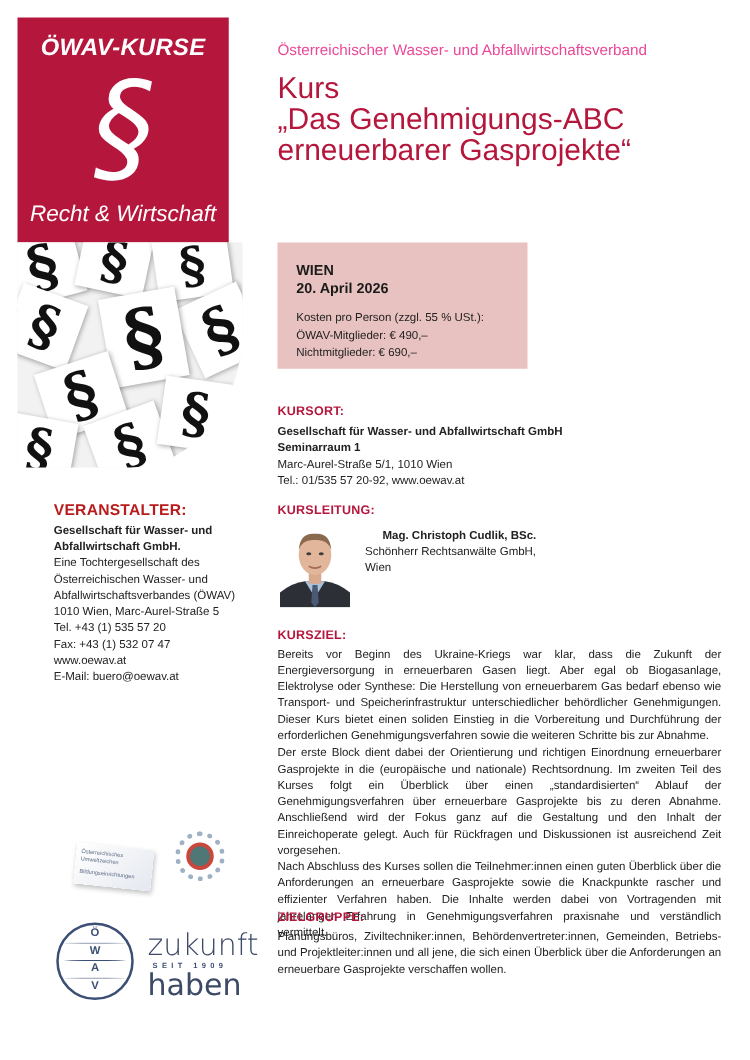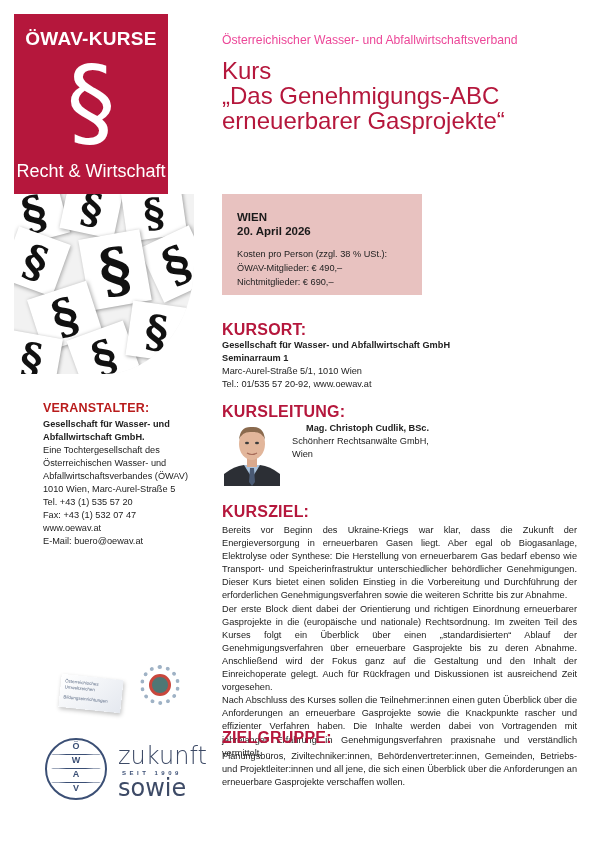--- a/index.html
+++ b/index.html
@@ -1,21 +1,21 @@
 <!DOCTYPE html>
 <html><head>
 <meta charset="utf-8">
 <style>
   html, body { margin: 0; padding: 0; background: #ffffff; }
   body { width: 600px; height: 848px; position: relative; overflow: hidden;
          font-family: "Liberation Sans", "DejaVu Sans", sans-serif; color: #222; }
 
   
-  .brand-box { position: absolute; left: 14px; top: 14px; width: 154px; height: 180px;
-               background: #b5173c; color: #fff; text-align: center; }
+  .brand-box { position: absolute; left: 14px; top: 14px; width: 169px; height: 180px;
+               background: #b5173c; color: #fff; text-align: center; font-style: italic; }
   .brand-top { position: absolute; top: 14px; left: 0; right: 0; font-weight: bold; font-size: 19px; letter-spacing: 0.3px; }
   .brand-sign { position: absolute; top: 38px; left: 0; right: 0; font-size: 98px; line-height: 100px; font-family: "DejaVu Sans", sans-serif; }
   .brand-bottom { position: absolute; bottom: 12px; left: 0; right: 0; font-size: 18px; }
 
   .photo-strip { position: absolute; left: 14px; top: 194px; width: 180px; height: 180px;
                  background: #f2f2f2; border-bottom-right-radius: 90px 110px; overflow: hidden; }
   .photo-strip .tile { position: absolute; background: #fff; box-shadow: 1px 1px 4px rgba(0,0,0,0.35);
                        color: #111; font-family: "DejaVu Serif", serif; font-weight: bold; text-align: center; }
 
   .organizer { position: absolute; left: 43px; top: 402px; width: 170px; font-size: 9.2px; line-height: 13px; color: #222; }
@@ -41,21 +41,21 @@
 
   
   .association { position: absolute; left: 222px; top: 33px; font-size: 12.2px; color: #ec4899; }
   .title { position: absolute; left: 222px; top: 58px; font-size: 24px; line-height: 25px; color: #b5173c; font-weight: normal; margin: 0; }
   .title span { display: block; }
 
   .info-box { position: absolute; left: 222px; top: 194px; width: 200px; height: 101px; background: #e8c2c0; }
   .info-box .city { position: absolute; left: 15px; top: 16px; font-size: 11.5px; font-weight: bold; line-height: 14px; color: #1a1a1a; }
   .info-box .costs { position: absolute; left: 15px; top: 53px; font-size: 9.2px; line-height: 14px; color: #222; }
 
-  .section-h { font-size: 16px; font-weight: bold; color: #b5173c; margin: 0; letter-spacing: 0.2px; }
+  .section-h { font-size: 10px; font-weight: bold; color: #b5173c; margin: 0; letter-spacing: 0.2px; }
   .place { position: absolute; left: 222px; top: 323px; font-size: 9.2px; line-height: 13px; }
   .place .bold { font-weight: bold; }
   .place .section-h { margin-bottom: 3px; }
 
   .lead { position: absolute; left: 222px; top: 403px; width: 300px; }
   .lead .portrait { position: absolute; left: 2px; top: 19px; width: 56px; height: 64px; background: #fff; overflow: hidden; }
   .lead .info { position: absolute; left: 70px; top: 19px; font-size: 9.2px; line-height: 13px; white-space: nowrap; }
   .lead .info .bold { font-weight: bold; padding-left: 14px; }
 
   .goal { position: absolute; left: 222px; top: 503px; width: 355px; }
@@ -117,37 +117,37 @@
   <div class="wave" style="top:14px"></div>
   <div class="letter" style="top:15px">W</div>
   <div class="wave" style="top:28px"></div>
   <div class="letter" style="top:29px">A</div>
   <div class="wave" style="top:42px"></div>
   <div class="letter" style="top:43px">V</div>
 </div>
 <div class="zukunft">
   <div class="w1">zukunft</div>
   <div class="seit">SEIT 1909</div>
-  <div class="w2">sowie</div>
+  <div class="w2">haben</div>
 </div>
 
 <div class="association">Österreichischer Wasser- und Abfallwirtschaftsverband</div>
 <h1 class="title">
   <span>Kurs</span>
   <span>„Das Genehmigungs-ABC</span>
   <span>erneuerbarer Gasprojekte“</span>
 </h1>
 
 <div class="info-box">
   <div class="city">
     <div>WIEN</div>
     <div>20. April 2026</div>
   </div>
   <div class="costs">
-    <div>Kosten pro Person (zzgl. 38 % USt.):</div>
+    <div>Kosten pro Person (zzgl. 55 % USt.):</div>
     <div>ÖWAV-Mitglieder: € 490,–</div>
     <div>Nichtmitglieder: € 690,–</div>
   </div>
 </div>
 
 <div class="place">
   <h2 class="section-h">KURSORT:</h2>
   <div class="bold">Gesellschaft für Wasser- und Abfallwirtschaft GmbH</div>
   <div class="bold">Seminarraum 1</div>
   <div>Marc-Aurel-Straße 5/1, 1010 Wien</div>

